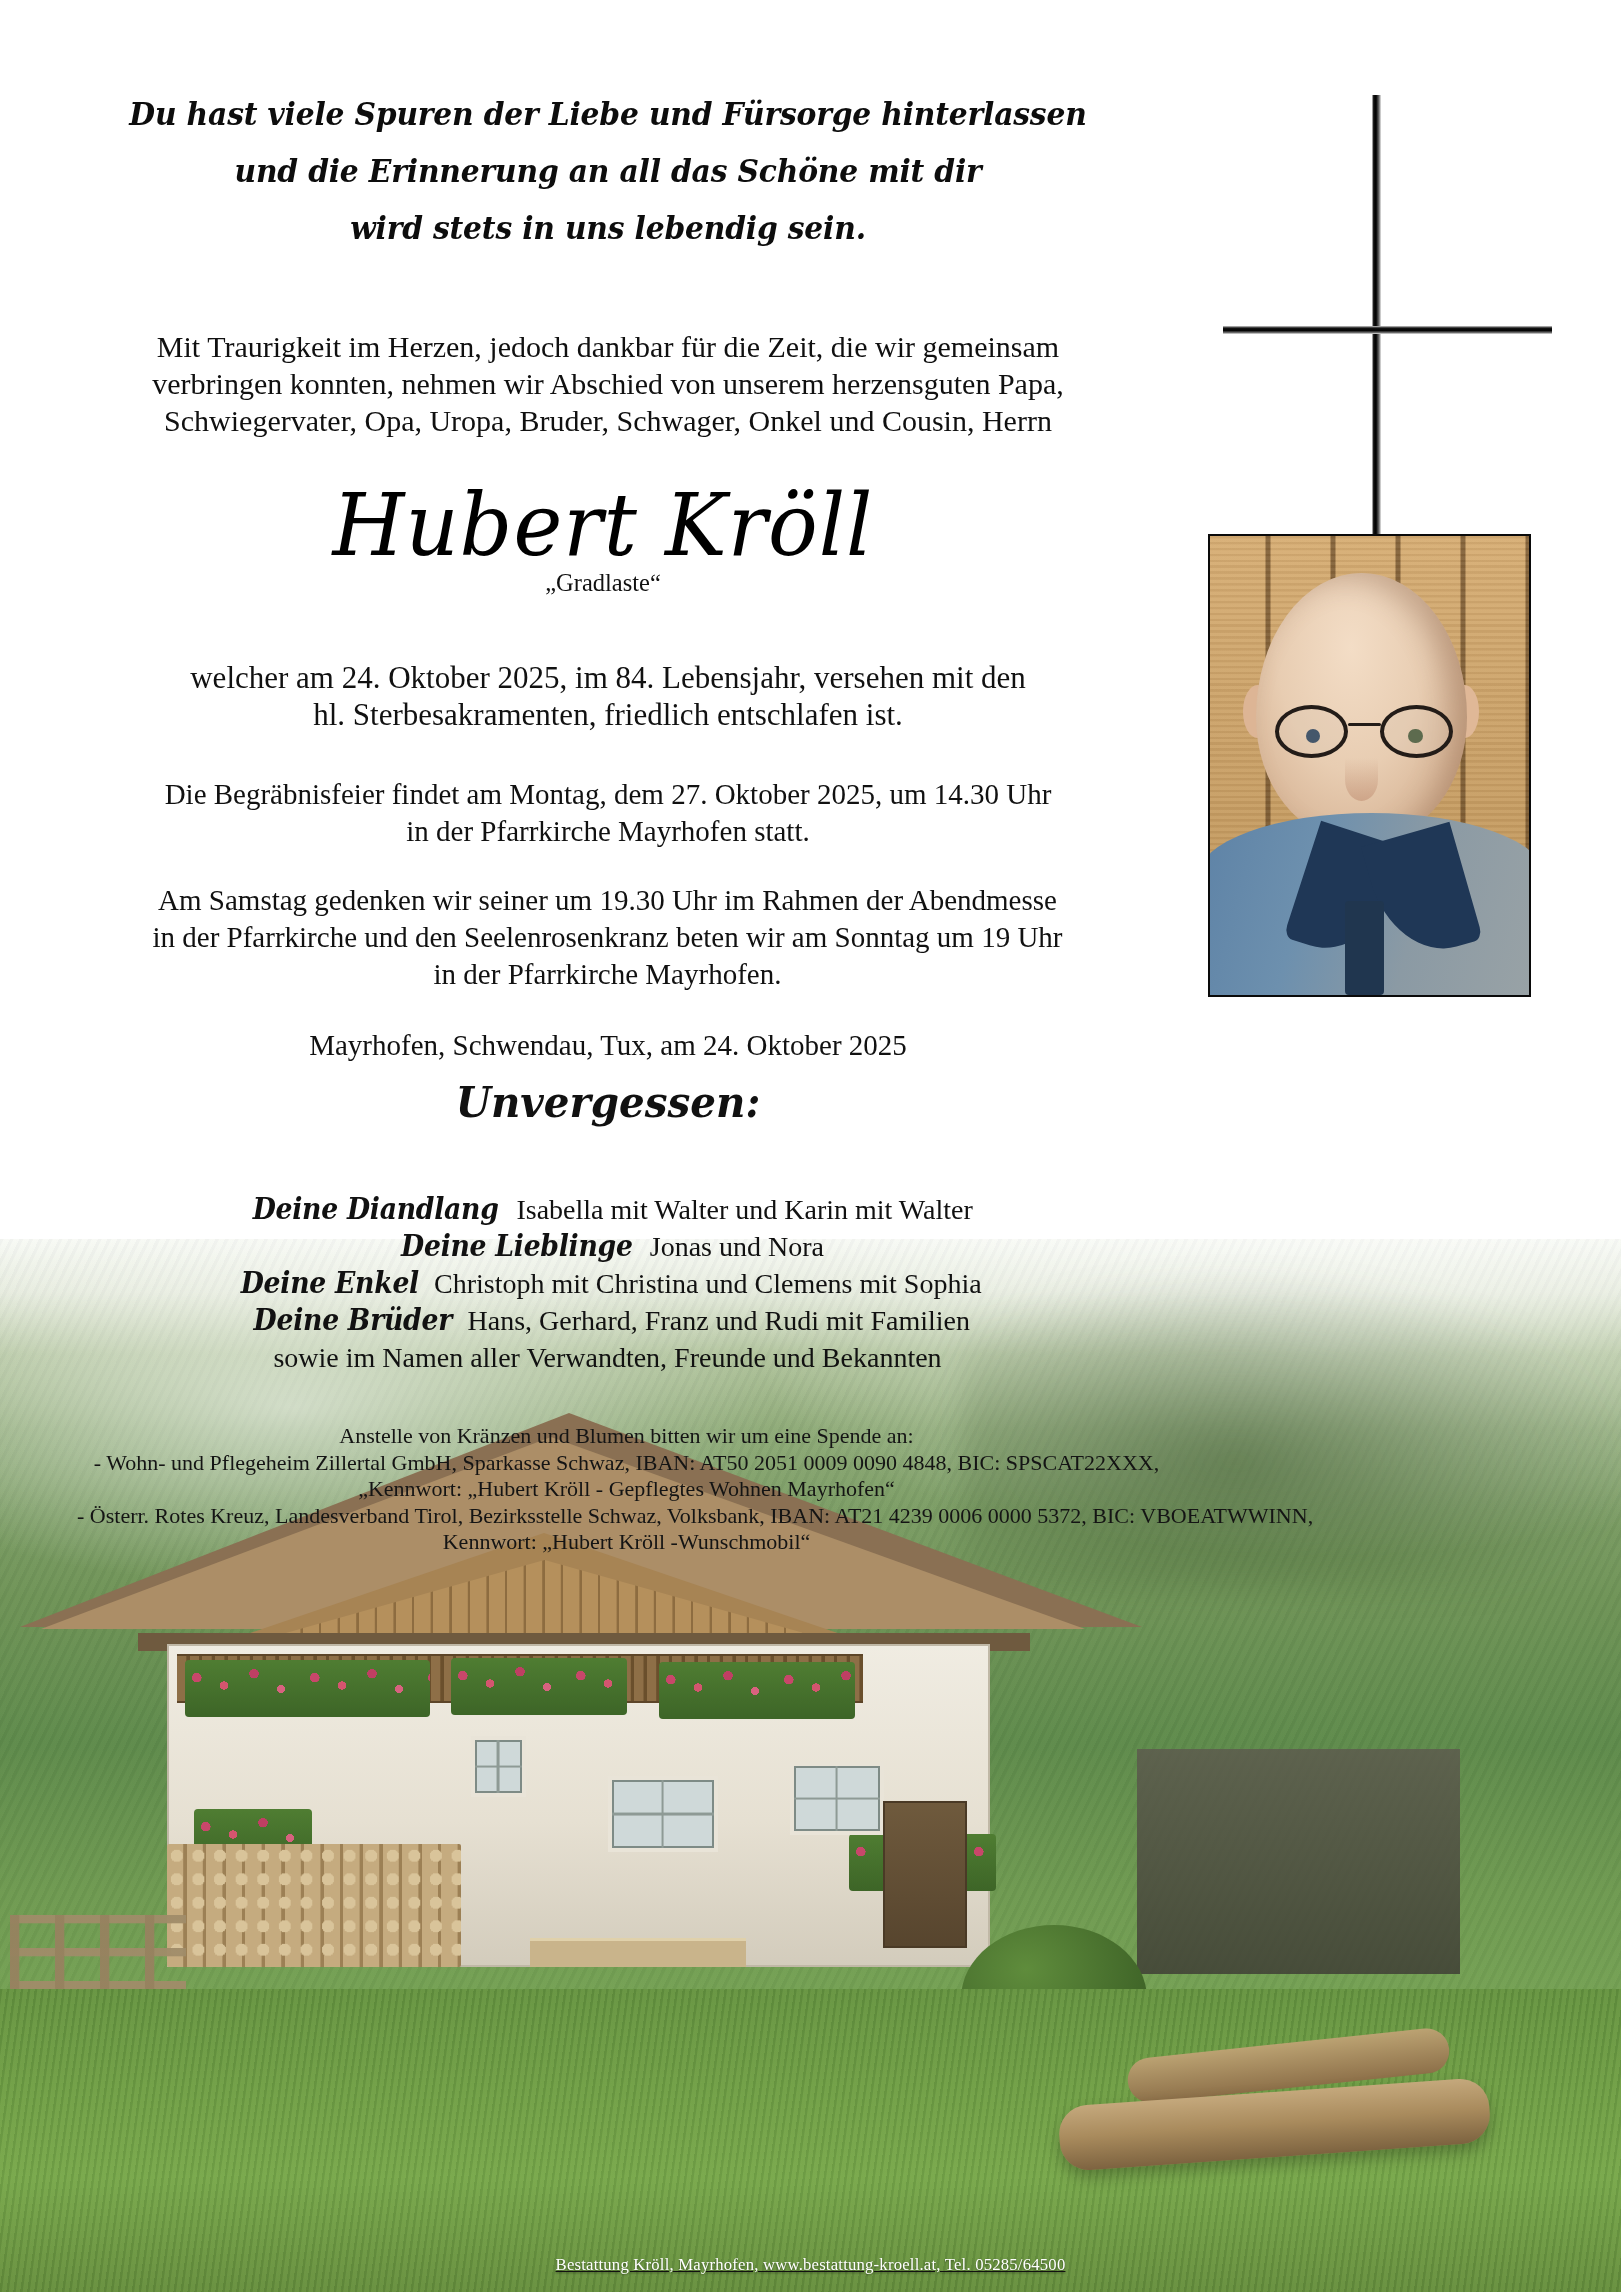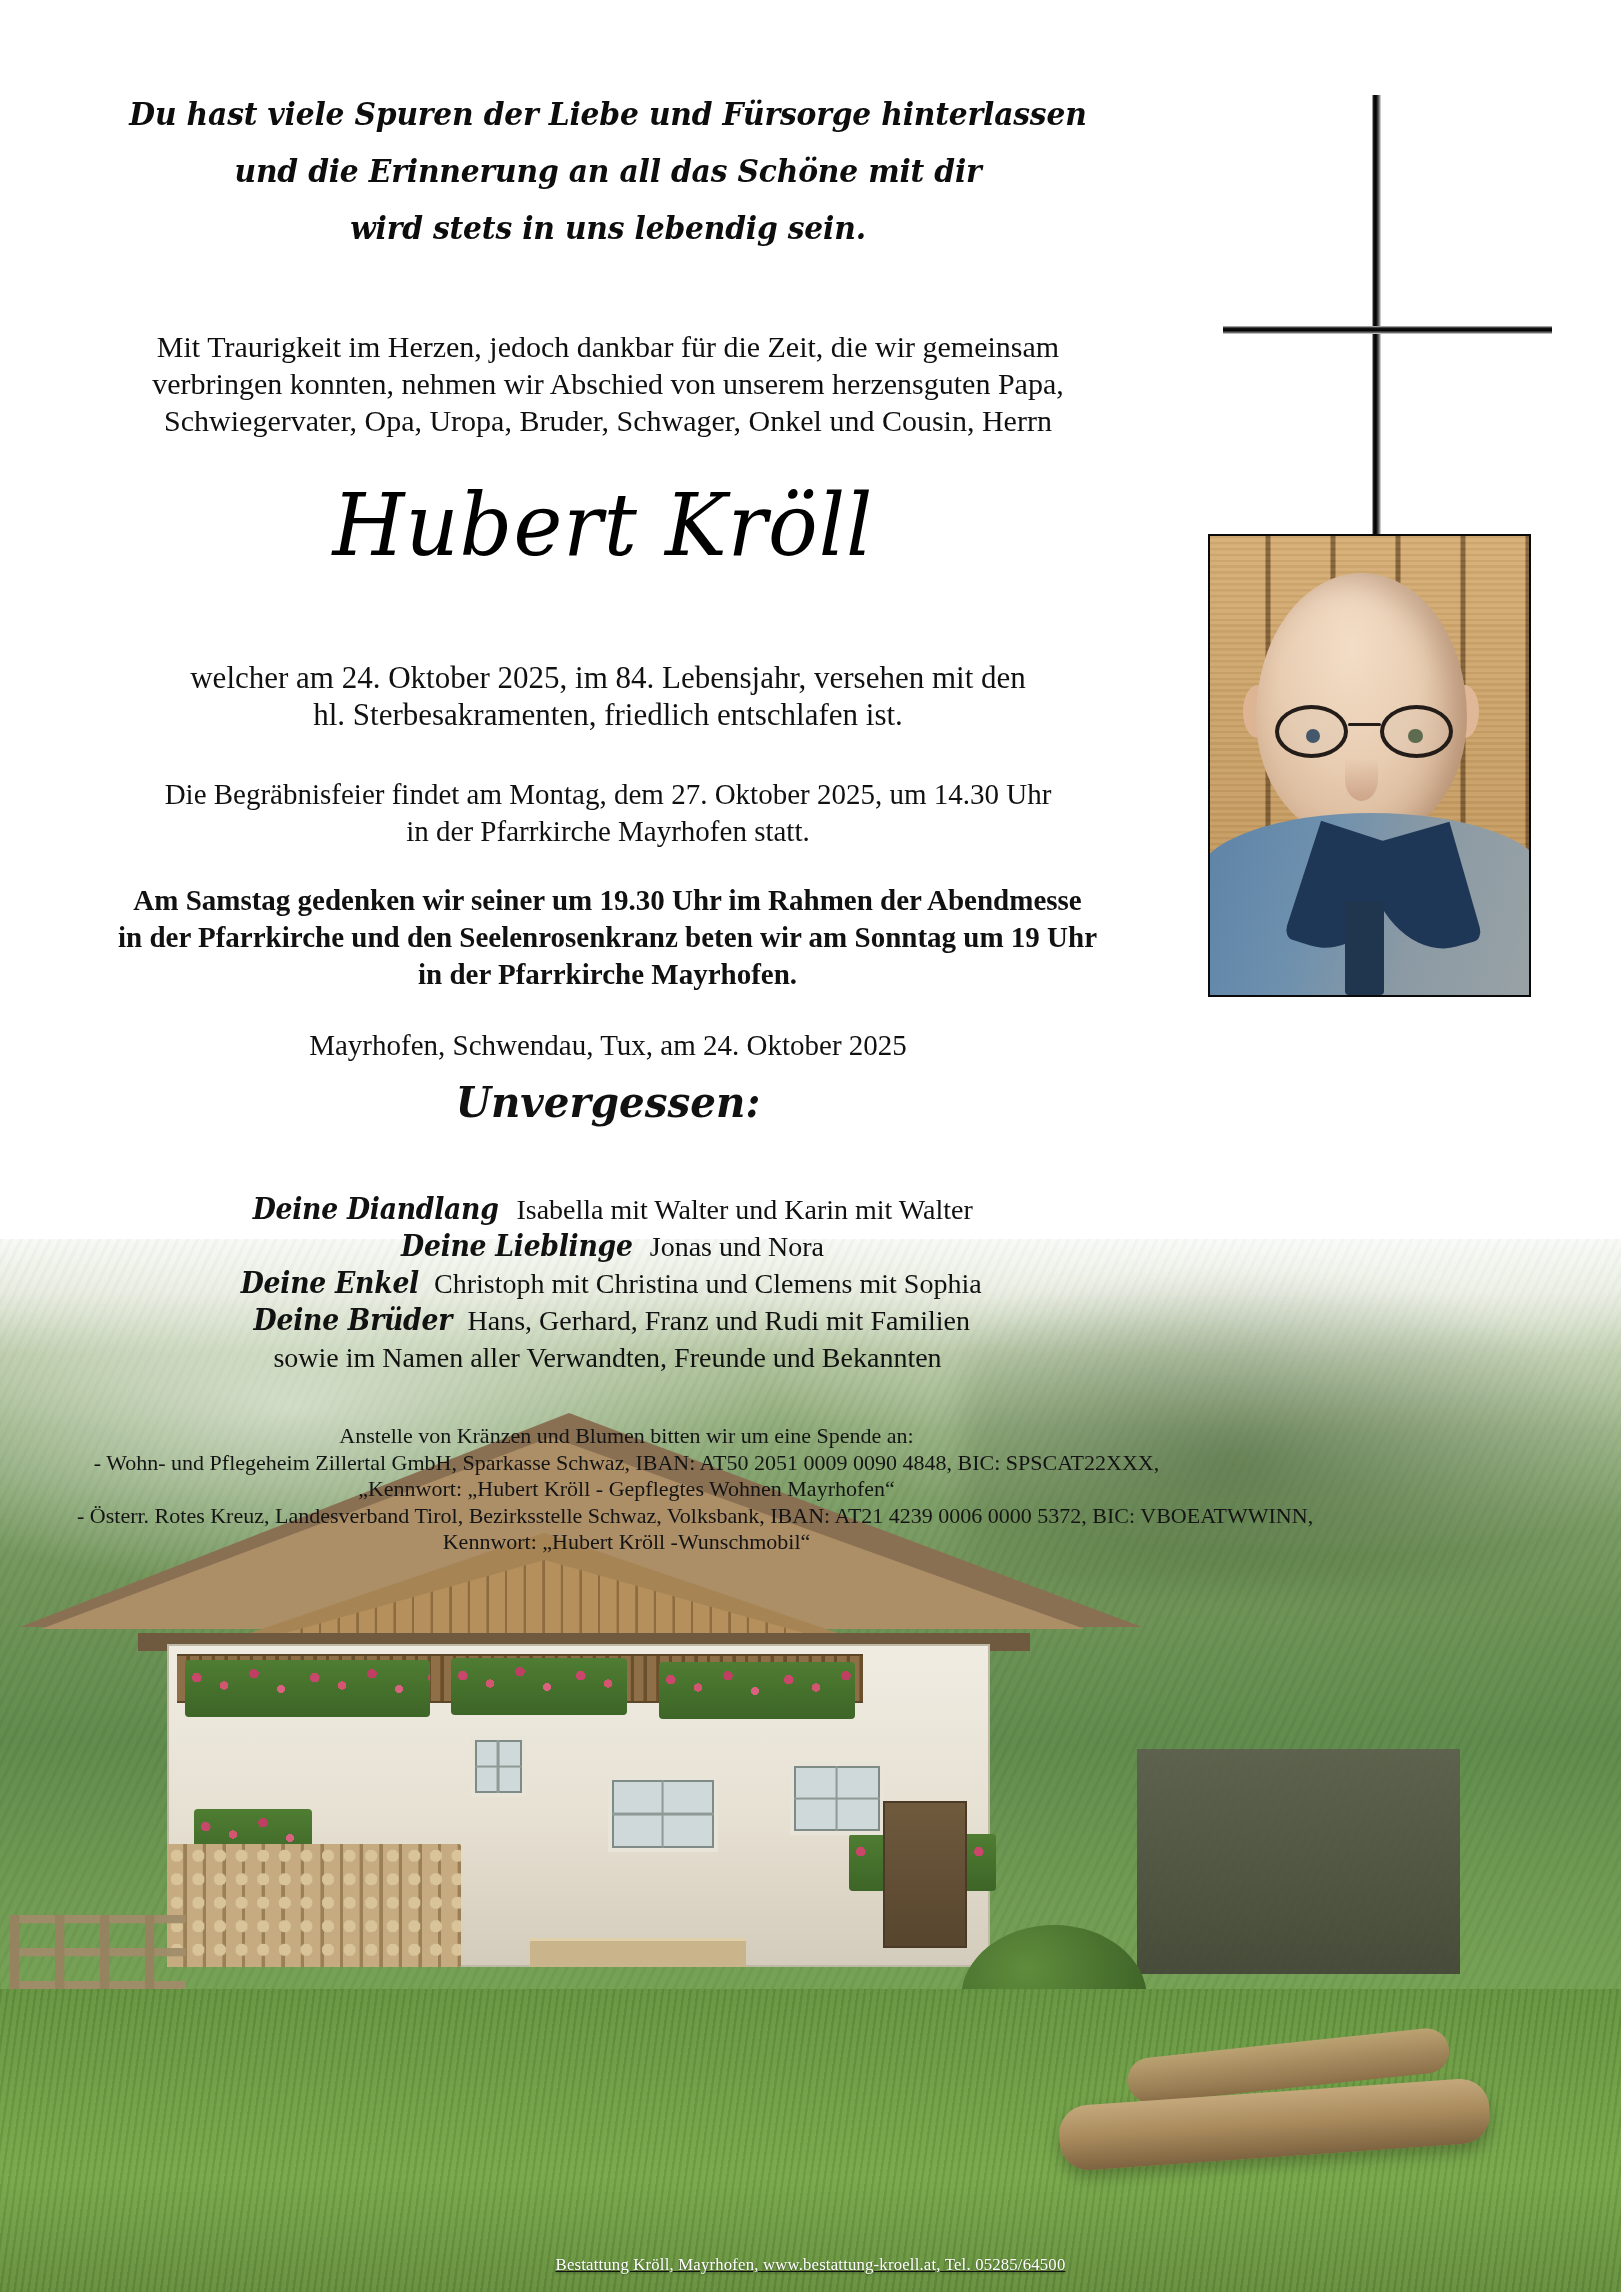--- a/index.html
+++ b/index.html
@@ -99,21 +99,20 @@
     text-align: center;
   }
   #funeral .line { font-size: 29px; line-height: 37px; }
 
   #remembrance {
     position: absolute;
     top: 882px;
     left: 39px;
     width: 1137px;
     text-align: center;
-    font-weight: bold;
   }
   #remembrance .line { font-size: 29px; line-height: 37px; }
 
   #place-date {
     position: absolute;
     top: 1027px;
     left: 59px;
     width: 1098px;
     text-align: center;
     font-size: 29px;
@@ -681,20 +680,21 @@
   </div>
 
   <div id="intro">
     <div class="line">Mit Traurigkeit im Herzen, jedoch dankbar für die Zeit, die wir gemeinsam</div>
     <div class="line">verbringen konnten, nehmen wir Abschied von unserem herzensguten Papa,</div>
     <div class="line">Schwiegervater, Opa, Uropa, Bruder, Schwager, Onkel und Cousin, Herrn</div>
   </div>
 
   <div id="name-block">
     <div id="deceased-name">Hubert Kröll</div>
+    <div id="nickname">„Gradlaste“</div>
   </div>
 
   <div id="passing">
     <div class="line">welcher am 24. Oktober 2025, im 84. Lebensjahr, versehen mit den</div>
     <div class="line">hl. Sterbesakramenten, friedlich entschlafen ist.</div>
   </div>
 
   <div id="funeral">
     <div class="line"><span>Die Begräbnisfeier findet am </span><span class="bold">Montag, dem 27. Oktober 2025,</span><span> um </span><span class="bold">14.30 Uhr</span></div>
     <div class="line">in der Pfarrkirche Mayrhofen statt.</div>

